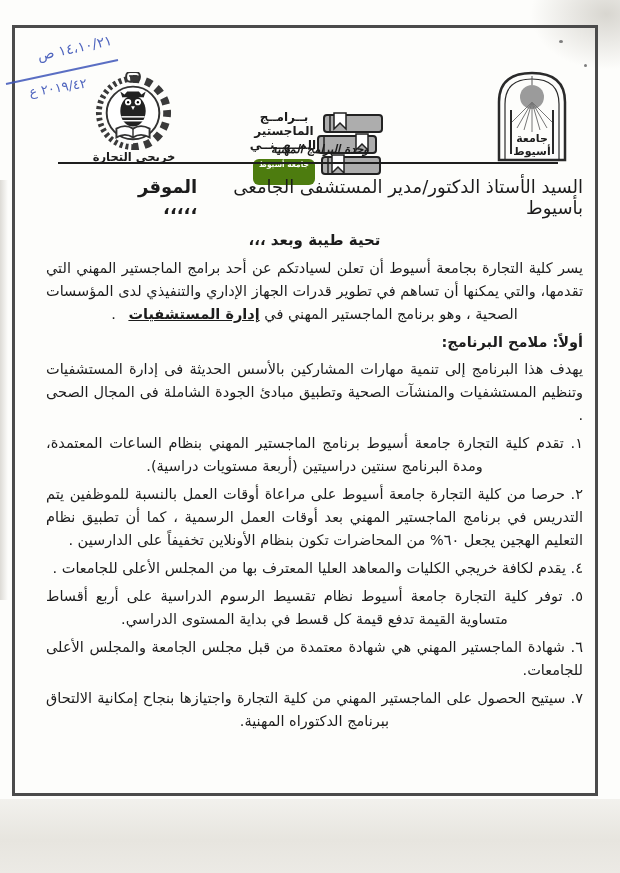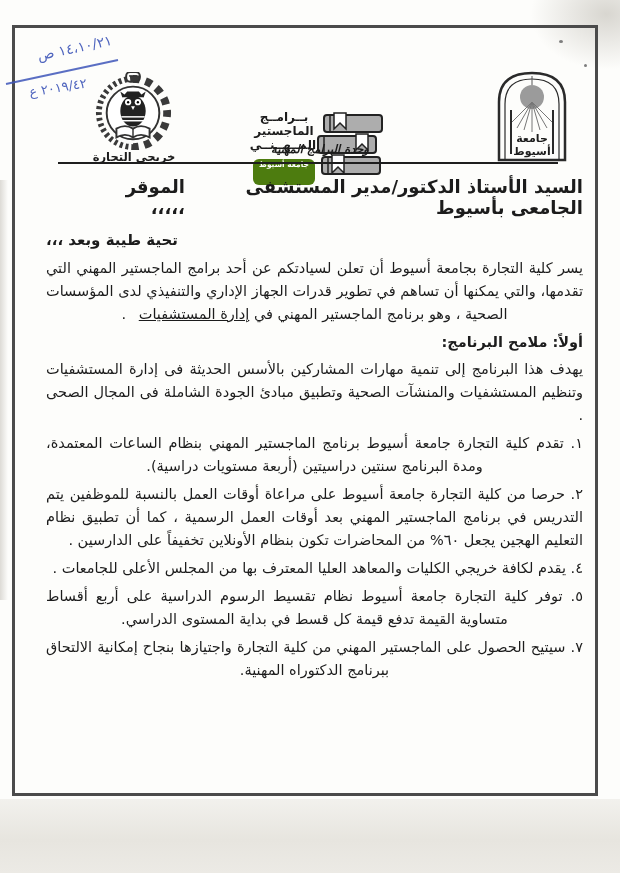--- a/index.html
+++ b/index.html
@@ -33,29 +33,29 @@
   .prog-badge { display:inline-block; margin-top:3px; background:#4d7c0f; color:#fff;
     font-size:7.5px; font-weight:bold; padding:1px 6px 16px; border-radius:6px 6px 6px 6px; }
   .program-caption { position:absolute; left:246px; top:142px; width:148px; text-align:center;
     font-size:11.5px; font-weight:bold;font-style:italic; }
   .logo-univ { position:absolute; left:492px; top:66px; width:80px; height:98px; }
   .header-rule { position:absolute; left:58px; top:162px; width:500px; height:2px; background:#1e1e1e; }
 
   
   .title-row { position:absolute; left:46px; top:176px; width:537px;
     display:flex; justify-content:space-between; align-items:baseline; padding-left:58px; }
-  .recipient { font-size:18px; font-weight:700; letter-spacing:-0.3px; }
+  .recipient { font-size:18px; font-weight:400; letter-spacing:-0.3px; }
   .honorific { font-size:18px; font-weight:800; }
-  .greeting { position:absolute; left:46px; top:231px; width:537px; text-align:left;
+  .greeting { position:absolute; left:46px; top:231px; width:537px; text-align:center;
     font-size:15px; font-weight:800; }
   .letter-body { position:absolute; left:46px; top:257px; width:537px; }
   .letter-body p { font-size:14.5px; line-height:23px; text-align:justify; margin-bottom:5px; }
   .center-last { text-align-last:center; }
   .sec-heading { font-weight:bold; text-align:right; text-align-last:right; margin:1px 0 4px !important; }
-  .hl { font-weight:normal; text-decoration:underline;margin-left:8px; }
+  .hl { font-weight:bold; text-decoration:underline;margin-left:8px; }
 </style>
 </head>
 <body>
 
 <div class="scan">
 
   <div class="below-strip"></div>
   <div class="corner-smudge"></div>
   <div class="left-smudge"></div>
   <div class="speck" style="left:559px; top:40px; width:4px; height:3px;"></div>
@@ -162,16 +162,17 @@
     <p class="center-last"><span>يسر كلية التجارة بجامعة أسيوط أن تعلن لسيادتكم عن أحد برامج الماجستير المهني التي تقدمها، والتي يمكنها أن تساهم في تطوير قدرات الجهاز الإداري والتنفيذي لدى المؤسسات الصحية ، وهو برنامج الماجستير المهني في </span><span class="hl">إدارة المستشفيات</span><span> .</span></p>
 
     <p class="sec-heading">أولاً: ملامح البرنامج:</p>
 
     <p>يهدف هذا البرنامج إلى تنمية مهارات المشاركين بالأسس الحديثة فى إدارة المستشفيات وتنظيم المستشفيات والمنشآت الصحية وتطبيق مبادئ الجودة الشاملة فى المجال الصحى .</p>
 
     <p class="center-last">١. تقدم كلية التجارة جامعة أسيوط برنامج الماجستير المهني بنظام الساعات المعتمدة، ومدة البرنامج سنتين دراسيتين (أربعة مستويات دراسية).</p>
     <p>٢. حرصا من كلية التجارة جامعة أسيوط على مراعاة أوقات العمل بالنسبة للموظفين يتم التدريس في برنامج الماجستير المهني بعد أوقات العمل الرسمية ، كما أن تطبيق نظام التعليم الهجين يجعل ٦٠% من المحاضرات تكون بنظام الأونلاين تخفيفاً على الدارسين .</p>
     <p>٤. يقدم لكافة خريجي الكليات والمعاهد العليا المعترف بها من المجلس الأعلى للجامعات .</p>
     <p class="center-last">٥. توفر كلية التجارة جامعة أسيوط نظام تقسيط الرسوم الدراسية على أربع أقساط متساوية القيمة تدفع قيمة كل قسط في بداية المستوى الدراسي.</p>
+    <p>٦. شهادة الماجستير المهني هي شهادة معتمدة من قبل مجلس الجامعة والمجلس الأعلى للجامعات.</p>
     <p class="center-last">٧. سيتيح الحصول على الماجستير المهني من كلية التجارة واجتيازها بنجاح إمكانية الالتحاق ببرنامج الدكتوراه المهنية.</p>
   </div>
 
 </div>
 
 </body></html>

